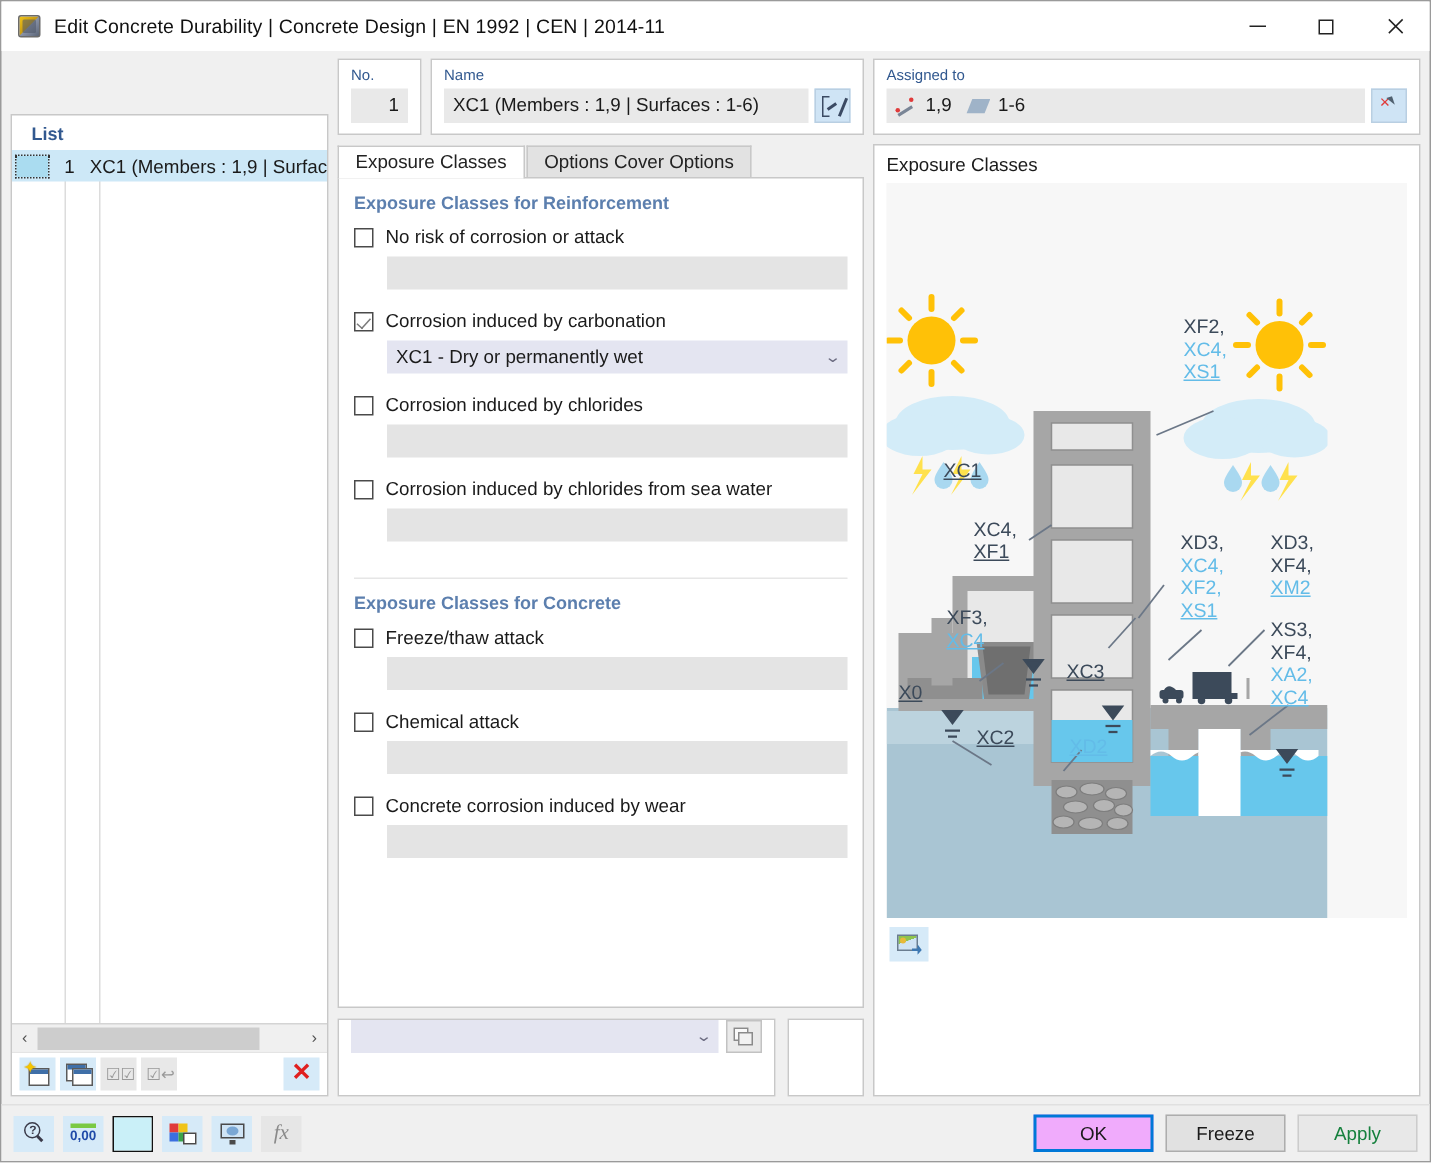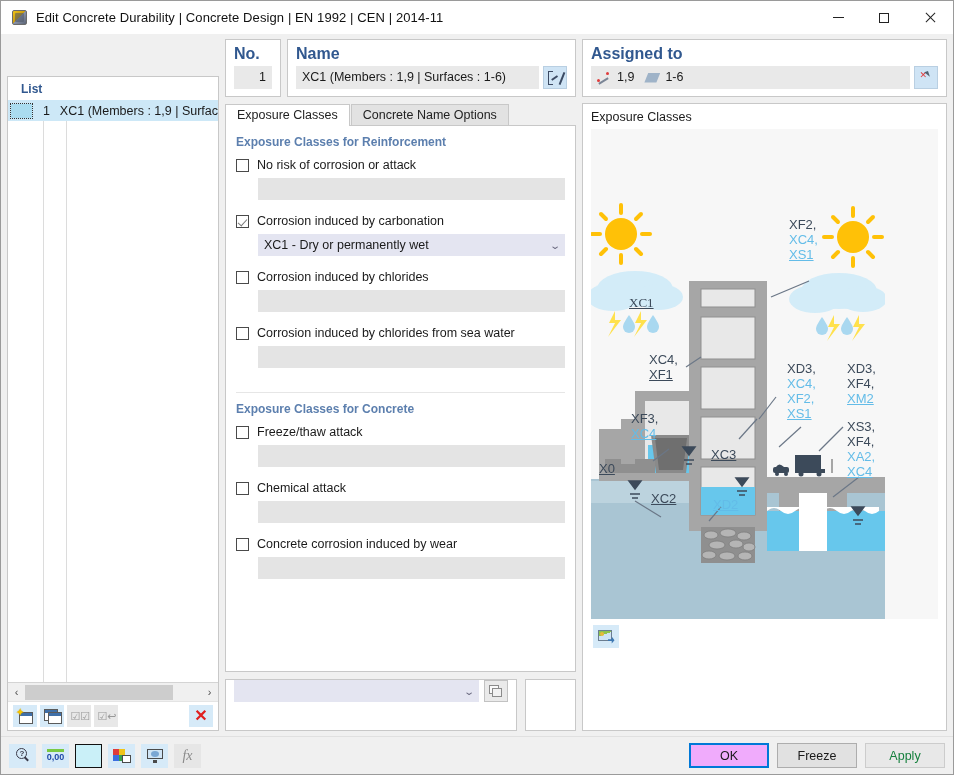--- a/index.html
+++ b/index.html
@@ -26,21 +26,21 @@
   .glyph-max { width:10px; height:10px; border:1px solid #222; }
   .glyph-close { position:relative; width:12px; height:12px; }
   .glyph-close:before, .glyph-close:after { content:""; position:absolute; left:0; top:5.5px; width:13px; height:1px; background:#222; }
   .glyph-close:before { transform:rotate(45deg); }
   .glyph-close:after { transform:rotate(-45deg); }
 
   
   .body { flex:1; display:flex; padding:0 6px 0 6px; gap:6px; position:relative; }
 
   .panel { background:#fff; border:1px solid #c8c8c8; }
-  .panel-title { color:#31588f; font-weight:bold; font-size:16px; padding:5px 8px 3px 8px; }
+  .panel-title { color:#31588f; font-weight:normal; font-size:10px; padding:5px 8px 3px 8px; }
 
   
   .left-col { width:212px; display:flex; flex-direction:column; padding-top:5px; padding-bottom:5px; }
   .list-panel { flex:1; background:#fff; border:1px solid #c8c8c8; display:flex; flex-direction:column;margin-top:37px; }
   .list-head { color:#31588f; font-weight:bold; font-size:12px; padding:5px 0 4px 13px; }
   .list-body { flex:1; position:relative; overflow:hidden; }
   .list-grid { position:absolute; inset:0; }
   .col-sep1 { position:absolute; left:35px; top:0; bottom:0; width:1px; background:#dcdcdc; }
   .col-sep2 { position:absolute; left:58px; top:0; bottom:0; width:1px; background:#dcdcdc; }
   .list-row { display:flex; height:21px; align-items:center; background:#cde8f7; font-size:12.5px; position:relative; }
@@ -256,21 +256,21 @@
                   <div class="pen"></div>
                   <div class="pen2"></div>
                 </div>
             </div>
           </div>
         </div>
       </div>
 
       <div class="tabs">
         <div class="tab active">Exposure Classes</div>
-        <div class="tab">Concrete Name Options</div>
+        <div class="tab">Options Cover Options</div>
       </div>
 
       <div class="tabpage">
         <div class="form-panel">
 
           <div class="group">
             <div class="group-title">Exposure Classes for Reinforcement</div>
 
             <div class="cb-row">
               <div class="cbx"></div>
@@ -516,21 +516,21 @@
           
           <div class="lbl" style="left:198px; top:88px;">
             <div class="d">XF2,</div>
               <div class="b">XC4,</div>
               <div class="b u">XS1</div>
           </div>
           <div class="lbl" style="left:58px; top:223px;">
             <div class="d">XC4,</div>
               <div class="d u">XF1</div>
           </div>
-          <div class="lbl" style="left:38px; top:166px;font-family:Liberation Serif, serif;">
+          <div class="lbl" style="left:38px; top:184px;">
             <div class="d u">XC1</div>
           </div>
           <div class="lbl" style="left:196px; top:232px;">
             <div class="d">XD3,</div>
               <div class="b">XC4,</div>
               <div class="b">XF2,</div>
               <div class="b u">XS1</div>
           </div>
           <div class="lbl" style="left:256px; top:232px;">
             <div class="d">XD3,</div>

